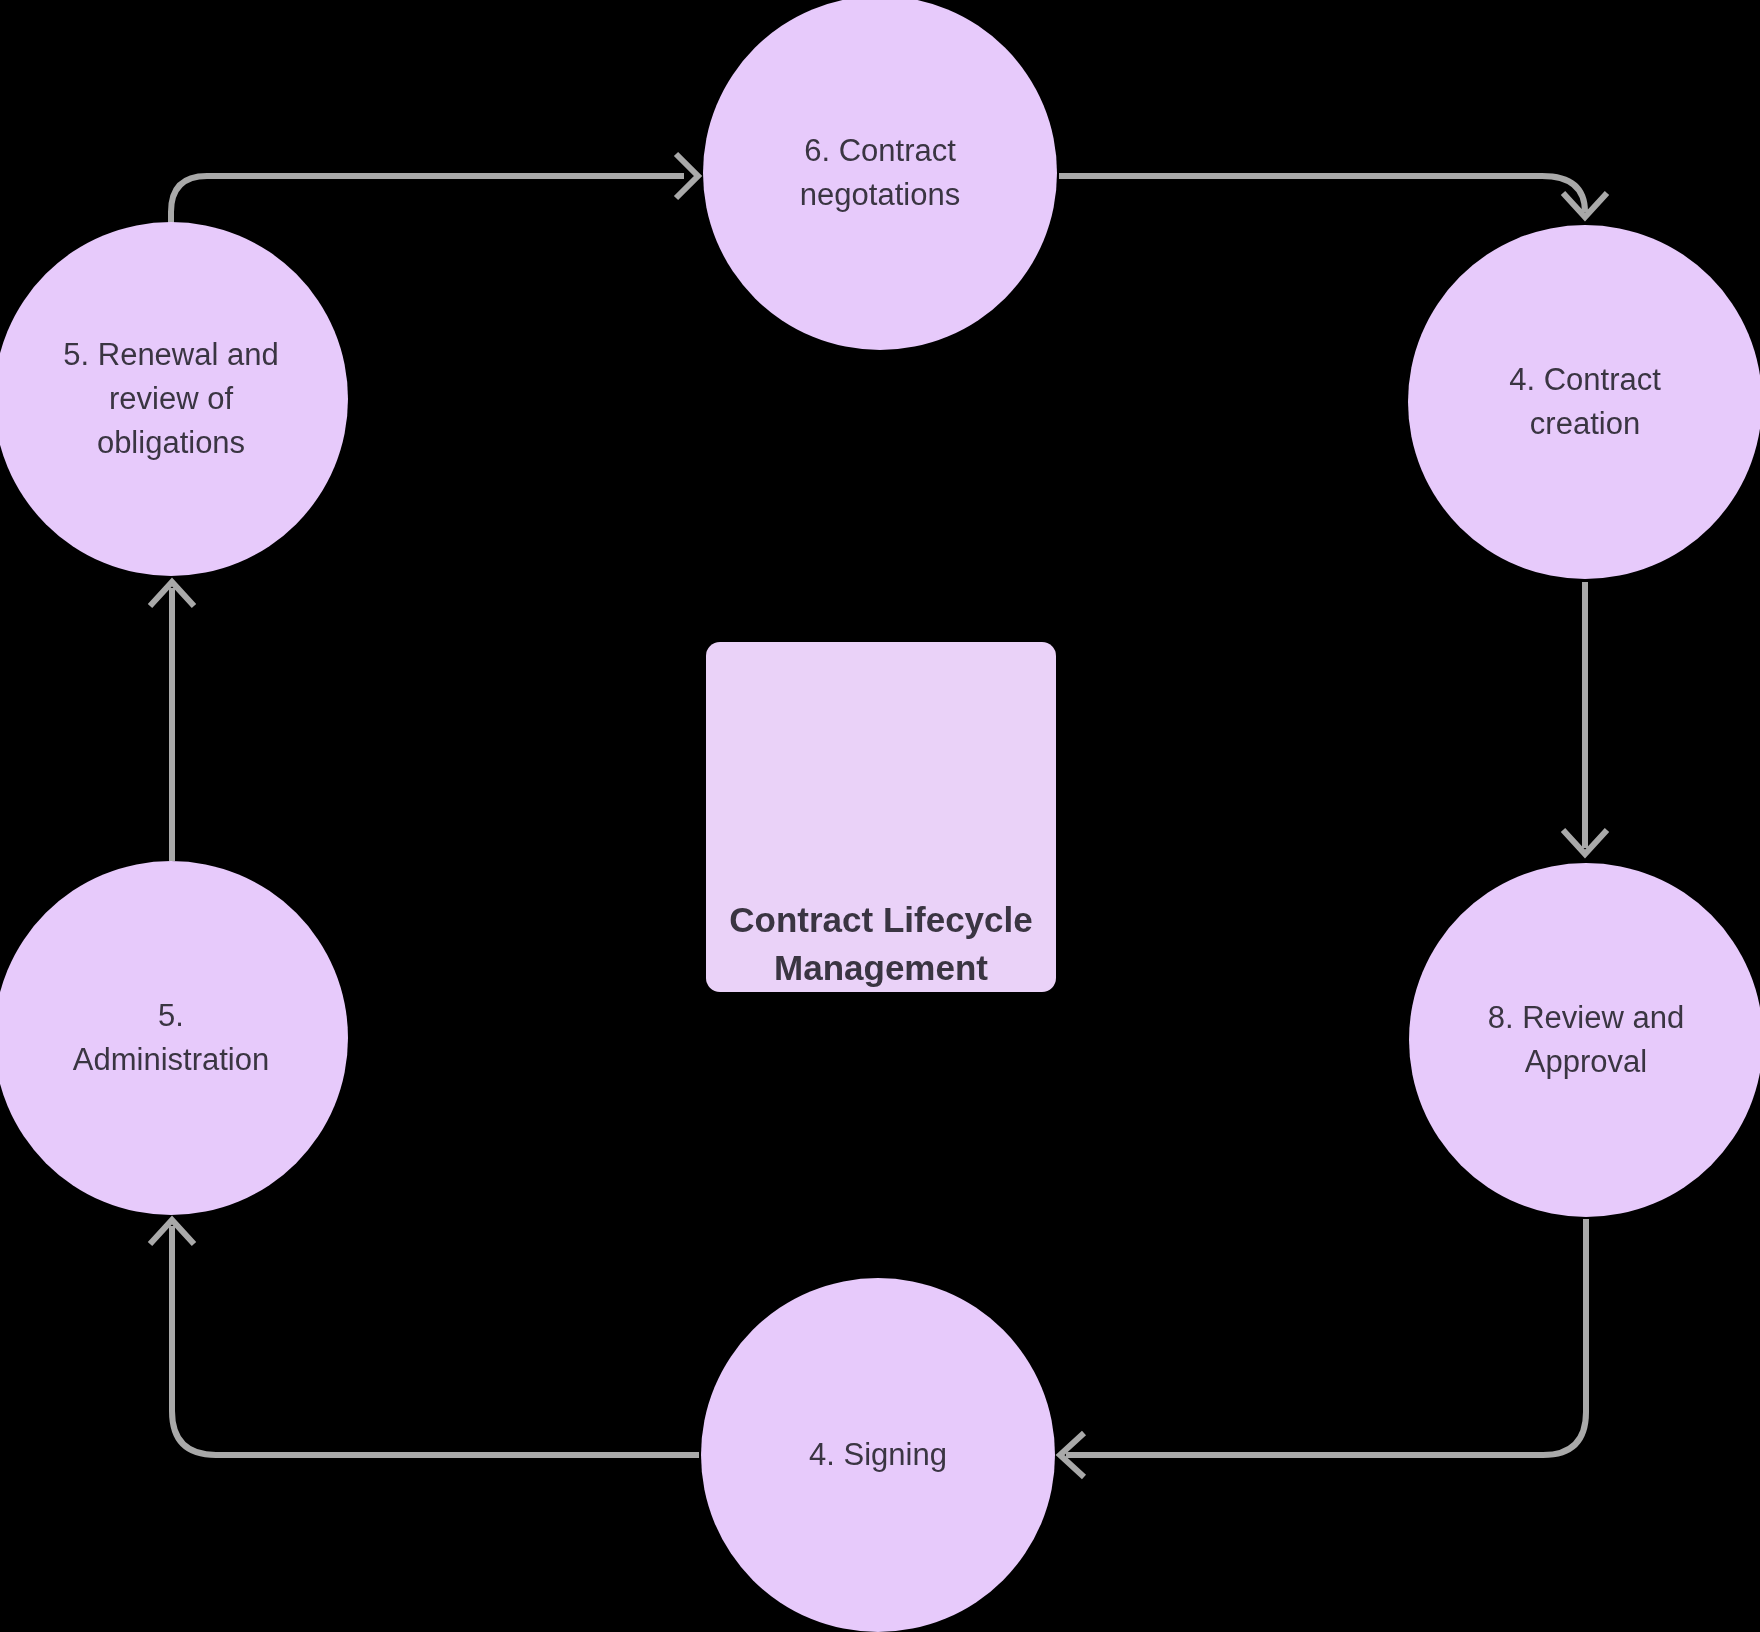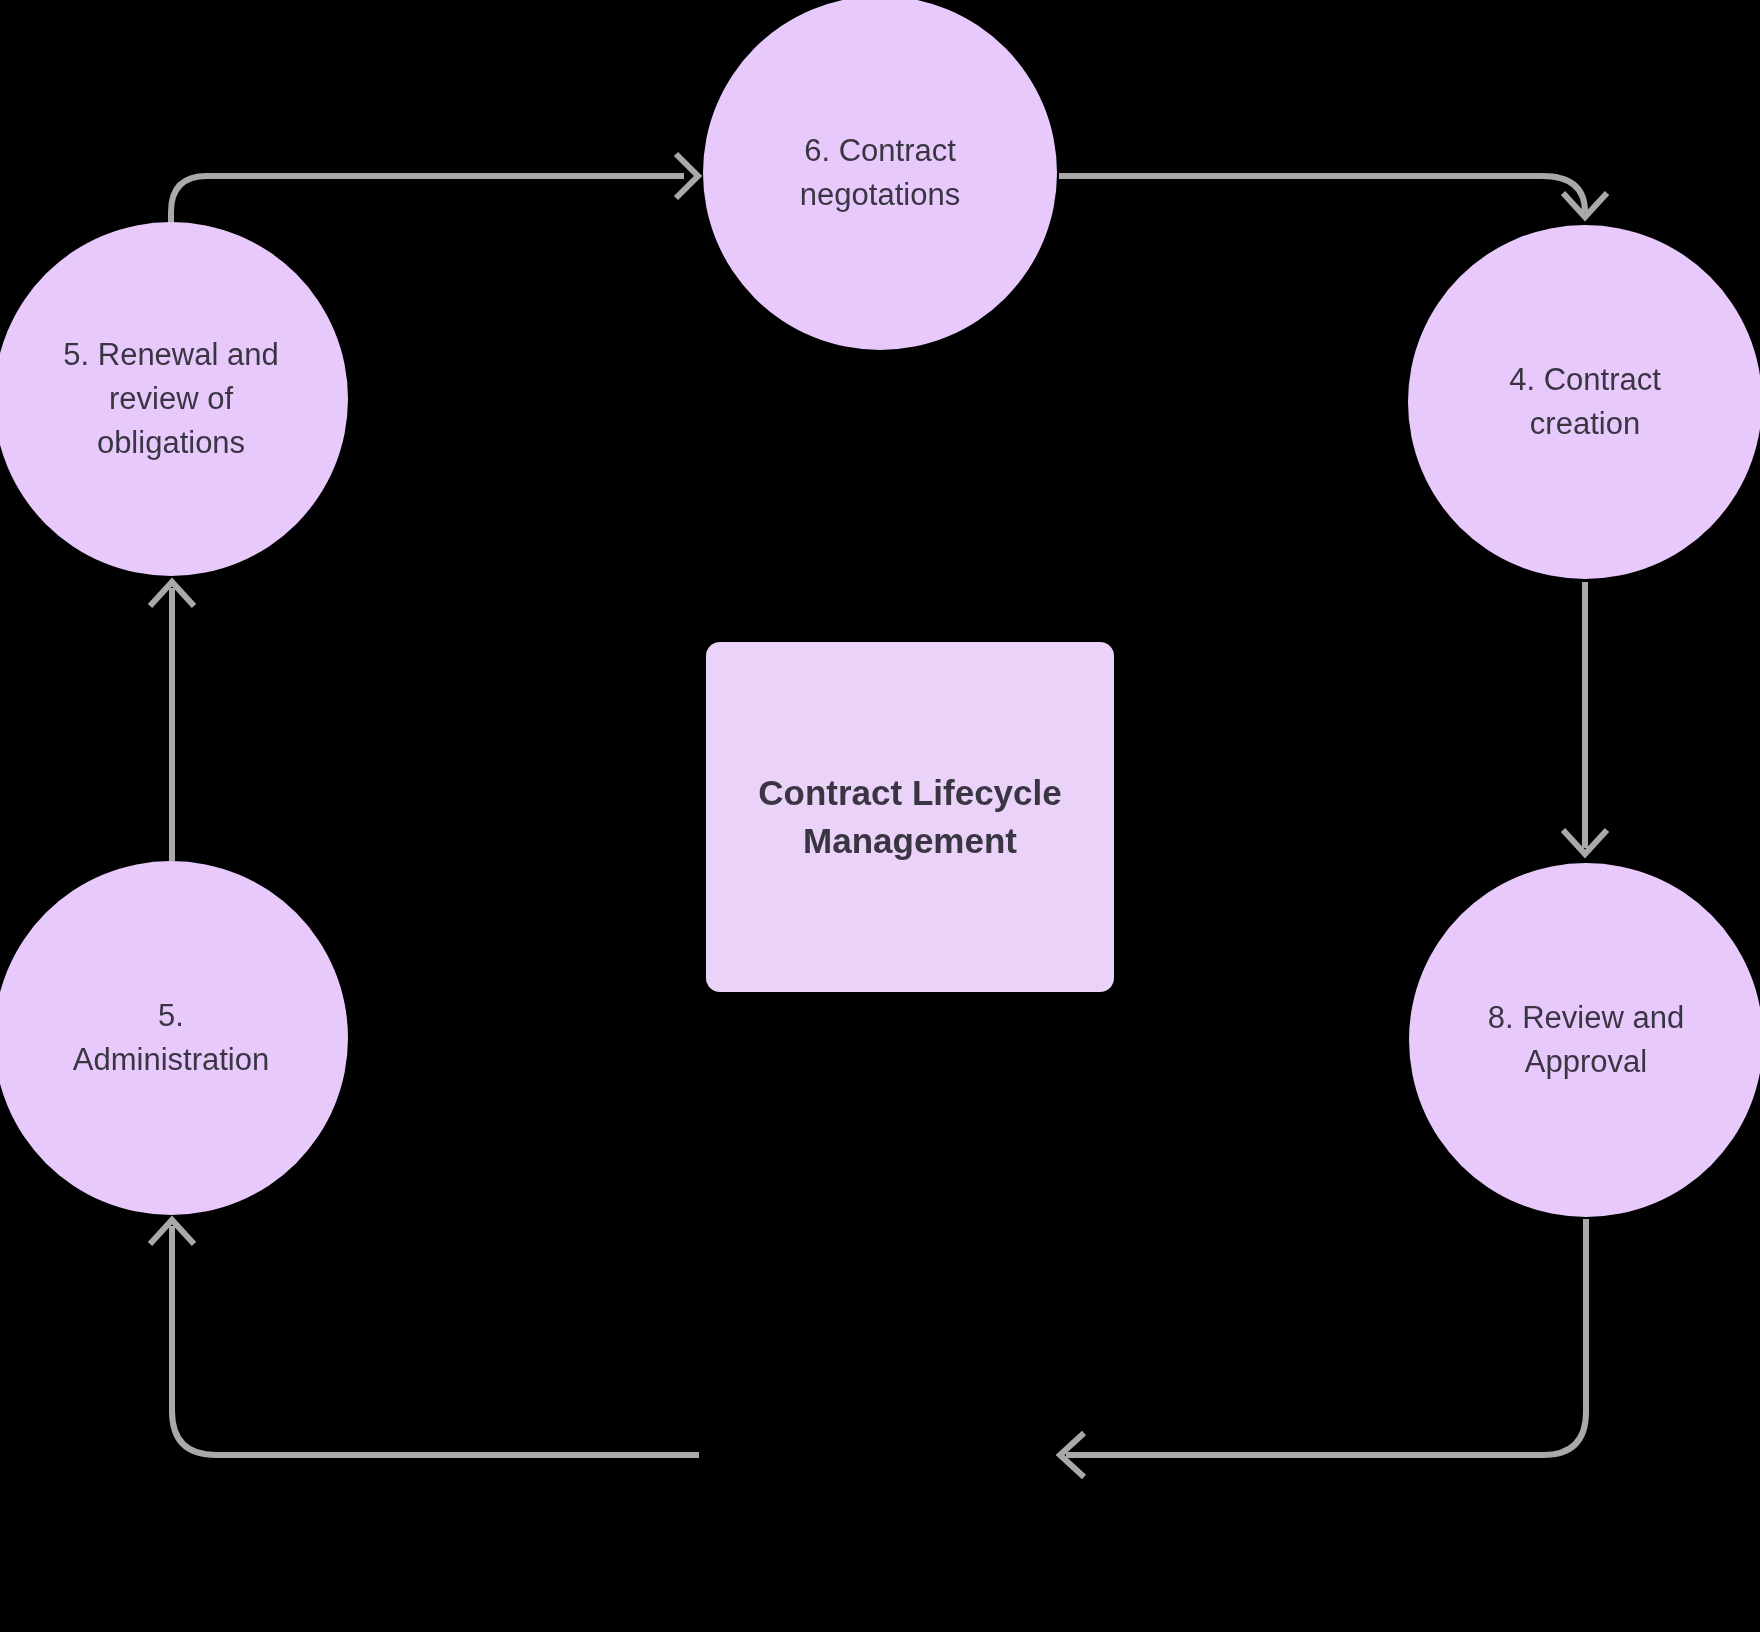--- a/index.html
+++ b/index.html
@@ -32,24 +32,24 @@
   }
   .node-1{left:703px;top:-4px;}
   .node-2{left:1408px;top:225px;}
   .node-3{left:1409px;top:863px;}
   .node-4{left:701px;top:1278px;}
   .node-5{left:-6px;top:861px;}
   .node-6{left:-6px;top:222px;}
   .center-box{
     position:absolute;
     left:706px;top:642px;
-    width:408px;height:350px;
+    width:350px;height:350px;
     border-radius:14px;
     background:var(--center-fill);
-    display:flex;align-items:center;justify-content:center;
+    display:flex;align-items:flex-end;justify-content:center;
     text-align:center;
     color:var(--text);
     font-size:35px;line-height:48px;
     font-weight:bold;
     white-space:pre-line;
   }
 </style>
 </head>
 <body>
 
@@ -72,20 +72,23 @@
   <div class="node node-2">
     <span>4. Contract
 creation</span>
   </div>
 
   <div class="node node-3">
     <span>8. Review and
 Approval</span>
   </div>
 
+  <div class="node node-4">
+    <span>4. Signing</span>
+  </div>
 
   <div class="node node-5">
     <span>5.
 Administration</span>
   </div>
 
   <div class="node node-6">
     <span>5. Renewal and
 review of
 obligations</span>

